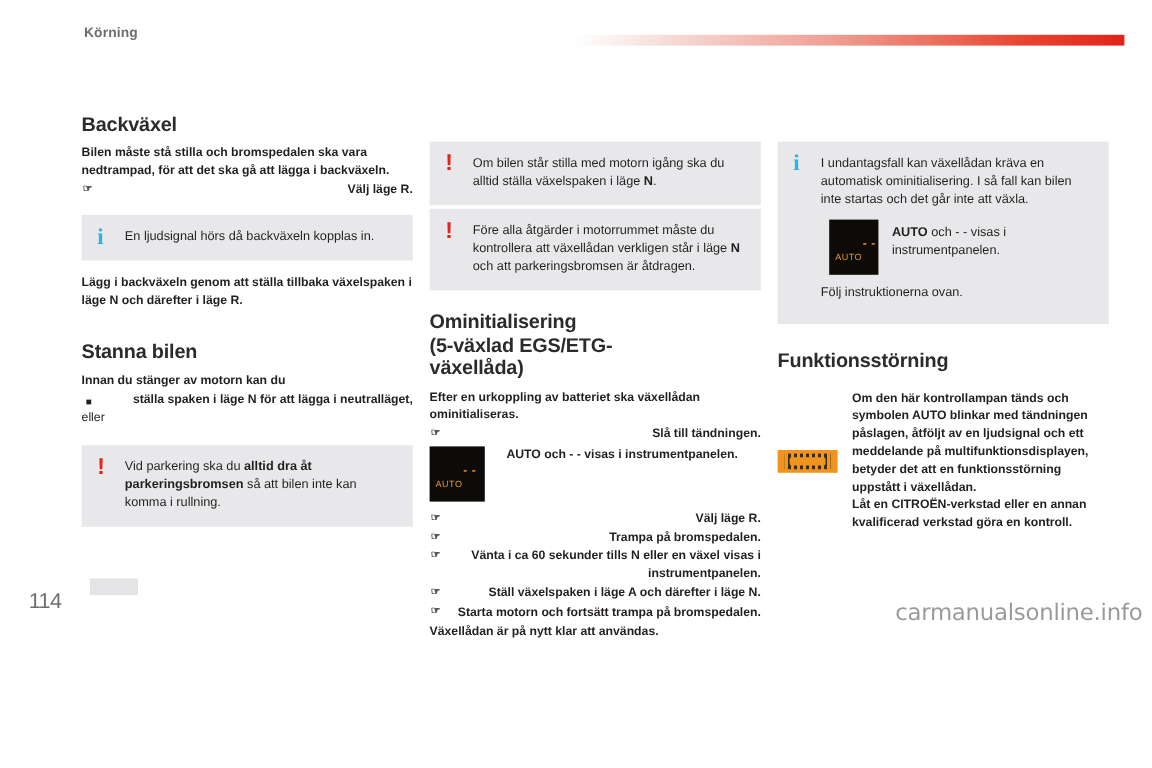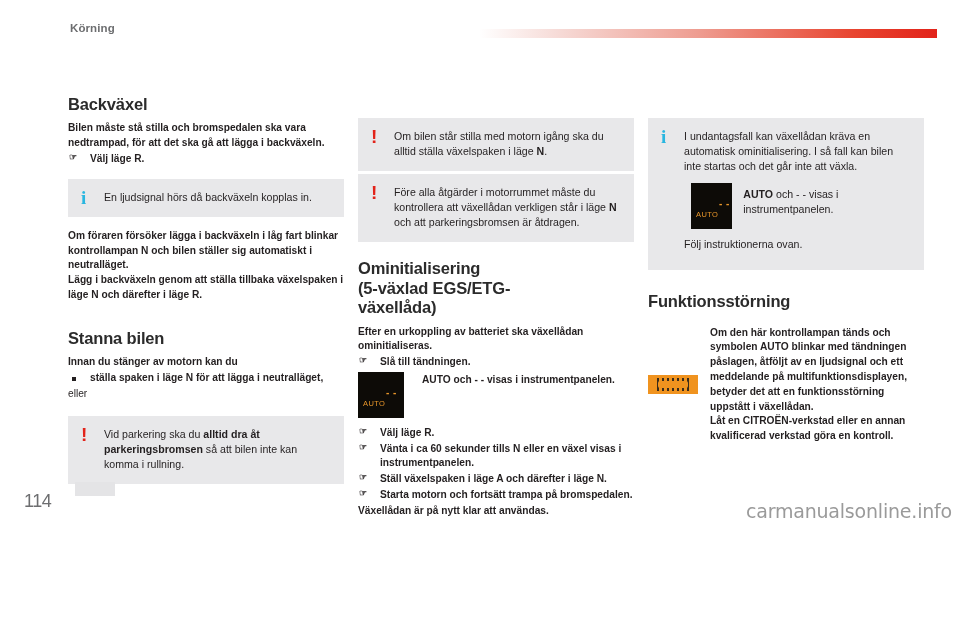--- a/index.html
+++ b/index.html
@@ -57,20 +57,21 @@
 
   ul.arrow, ul.dash { list-style: none; margin-top: 1px; }
   ul.arrow li, ul.dash li {
     position: relative;
     padding-left: 22px;
     font-size: 10.2px;
     font-weight: bold;
     color: #231f20;
     line-height: 1.45;
     margin-bottom: 1px;
+    text-align: right;
   }
   ul.arrow li::before {
     content: "☞";
     position: absolute; left: 1px; top: -1px;
     font-size: 9px;
     color: #231f20;
   }
   ul.dash li::before {
     content: "";
     position: absolute; left: 4px; top: 6px;
@@ -215,21 +216,20 @@
     <p class="body">Bilen måste stå stilla och bromspedalen ska vara nedtrampad, för att det ska gå att lägga i backväxeln.</p>
     <ul class="arrow">
       <li>Välj läge R.</li>
     </ul>
 
     <div class="callout info">
       <span class="cicon">i</span>
       <p>En ljudsignal hörs då backväxeln kopplas in.</p>
     </div>
 
-    <p class="body gap">Om föraren försöker lägga i backväxeln i låg fart blinkar kontrollampan N och bilen ställer sig automatiskt i neutralläget.</p>
     <p class="body">Lägg i backväxeln genom att ställa tillbaka växelspaken i läge N och därefter i läge R.</p>
 
     <h2 class="sec" style="margin-top:26px">Stanna bilen</h2>
     <p class="body">Innan du stänger av motorn kan du</p>
     <ul class="dash">
       <li>ställa spaken i läge N för att lägga i neutralläget,</li>
     </ul>
     <div class="subword">eller</div>
 
     <div class="callout warn" style="margin-top:14px">
@@ -265,20 +265,21 @@
     <div class="mid-tile-row">
       <div class="display-tile">
         <span class="auto">AUTO</span>
         <span class="dashes">- -</span>
       </div>
       <div class="tile-caption">AUTO och - - visas i instrumentpanelen.</div>
     </div>
 
     <ul class="arrow" style="margin-top:8px">
       <li>Välj läge R.</li>
+      <li>Trampa på bromspedalen.</li>
       <li>Vänta i ca 60 sekunder tills N eller en växel visas i instrumentpanelen.</li>
       <li>Ställ växelspaken i läge A och därefter i läge N.</li>
       <li>Starta motorn och fortsätt trampa på bromspedalen.</li>
     </ul>
     <p class="body">Växellådan är på nytt klar att användas.</p>
 
   </div>
 
   <div class="col" id="col-right">
 

